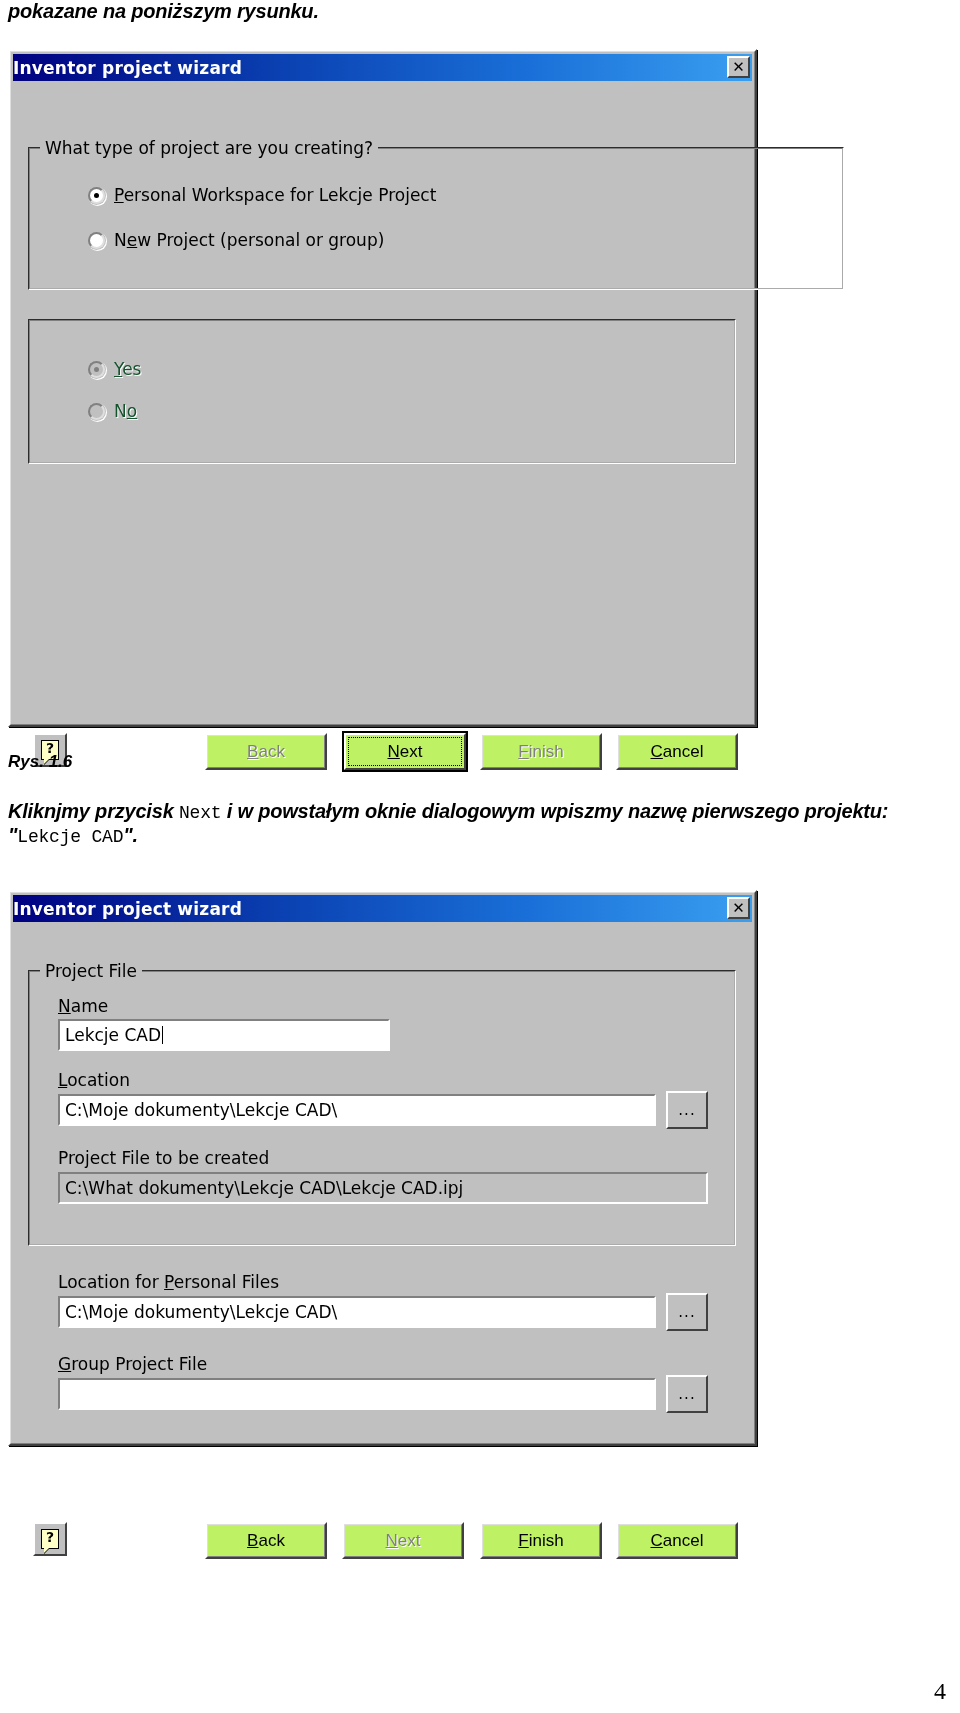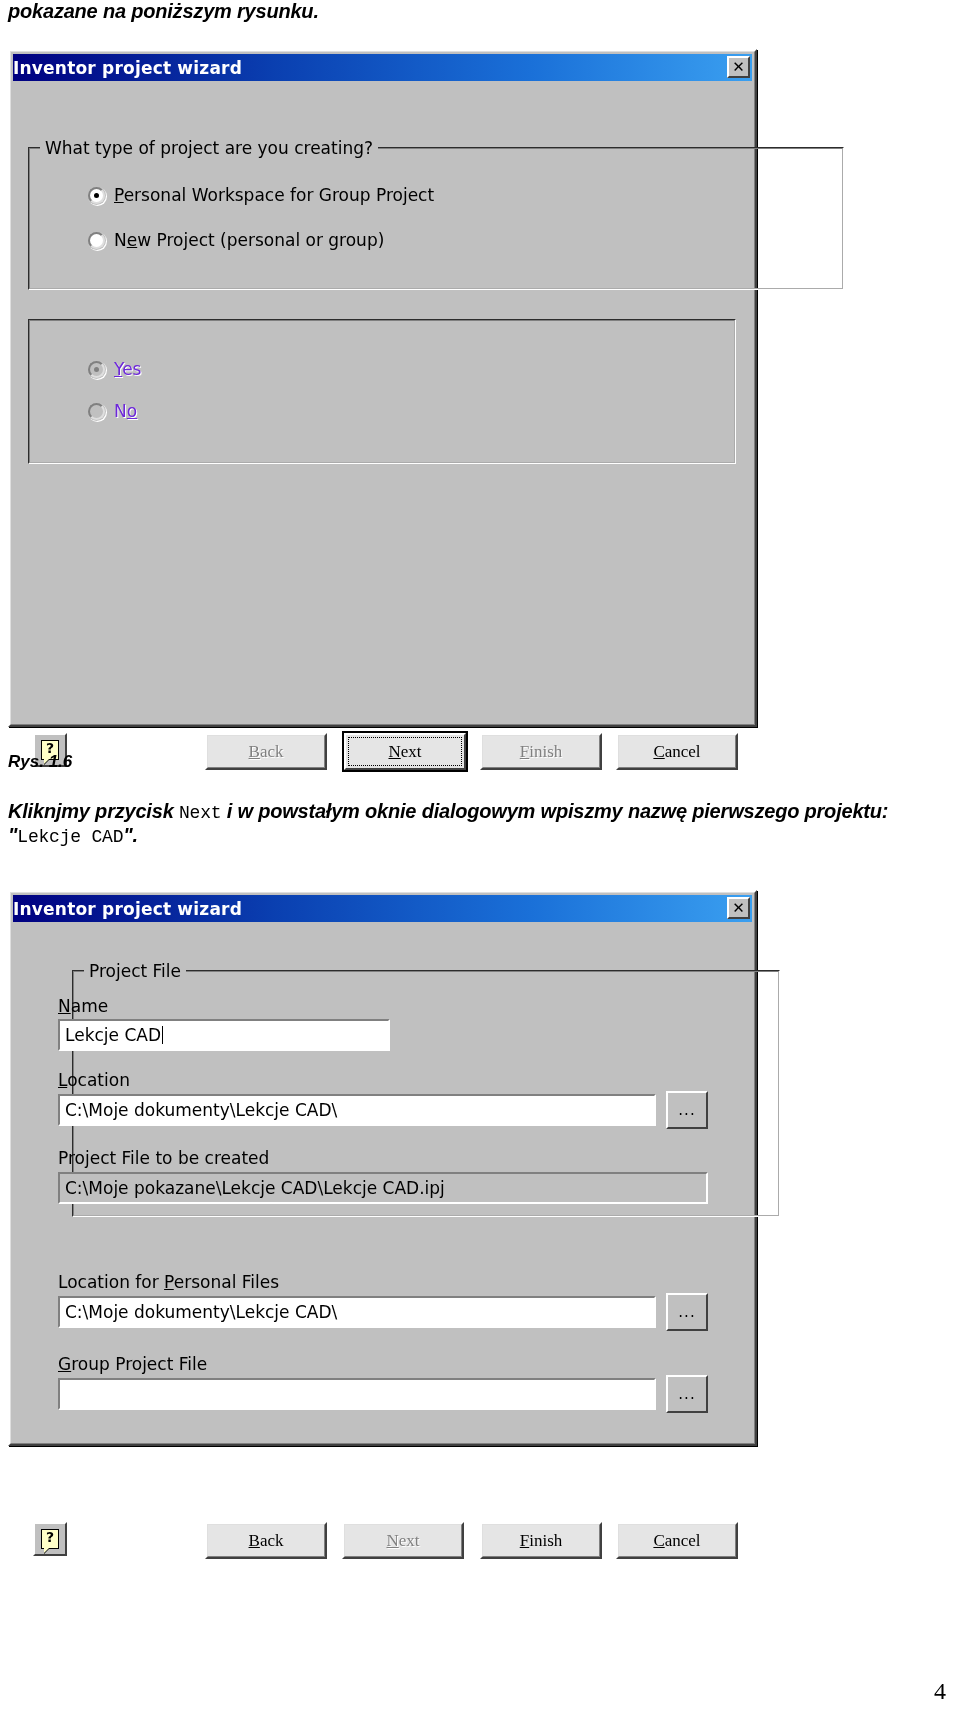--- a/index.html
+++ b/index.html
@@ -109,35 +109,35 @@
   .radio.checked::after{
     content:"";position:absolute;left:4px;top:4px;
     width:5px;height:5px;border-radius:50%;background:#000;
   }
   .radio.disabled{background:#c0c0c0;}
   .radio.disabled.checked::after{background:#808080;}
   .radio-label{
     font-size:17px;color:#000;white-space:nowrap;
     font-family:"DejaVu Sans", sans-serif;
   }
-  .radio-label.disabled{color:#6d28d9;text-shadow:1px 1px 0 #ffffff;}
+  .radio-label.disabled{color:#14532d;text-shadow:1px 1px 0 #ffffff;}
   .radio-label u{text-decoration:underline;}
 
   
   .btn{
     position:absolute;
-    background:#e5e5e5;
+    background:#bef264;
     border-top:2px solid #ffffff;
     border-left:2px solid #ffffff;
     border-right:2px solid #404040;
     border-bottom:2px solid #404040;
     display:flex;align-items:center;justify-content:center;
     box-sizing:border-box;
     font-size:17px;color:#000;
-    font-family:Liberation Serif, serif;
+    font-family:Liberation Sans, sans-serif;
   }
   .btn .inner{
     position:absolute;inset:0;
     border:1px solid transparent;
     border-top-color:#dfdfdf;border-left-color:#dfdfdf;
     border-right-color:#808080;border-bottom-color:#808080;
     box-sizing:border-box;
     display:flex;align-items:center;justify-content:center;
   }
   .btn.default{
@@ -238,21 +238,21 @@
     <div class="close-btn">
       <span class="close-glyph">✕</span>
     </div>
   </div>
 
   <div class="group" style="left:18px;top:96px;width:816px;height:143px;">
     <div class="group-label">What type of project are you creating?</div>
 
     <div class="radio-row" style="left:58px;top:36px;">
       <span class="radio checked"></span>
-      <span class="radio-label"><u>P</u><span>ersonal Workspace for Group Project</span></span>
+      <span class="radio-label"><u>P</u><span>ersonal Workspace for Lekcje Project</span></span>
     </div>
 
     <div class="radio-row" style="left:58px;top:81px;">
       <span class="radio"></span>
       <span class="radio-label"><span>N</span><u>e</u><span>w Project (personal or group)</span></span>
     </div>
   </div>
 
   <div class="group" style="left:18px;top:268px;width:708px;height:145px;">
 
@@ -307,41 +307,41 @@
 <div class="dlg" id="dialog2" style="left:8px;top:890px;width:749px;height:556px;">
   <div class="dlg-inner"></div>
 
   <div class="titlebar">
     <div class="title-text">Inventor project wizard</div>
     <div class="close-btn">
       <span class="close-glyph">✕</span>
     </div>
   </div>
 
-  <div class="group" style="left:18px;top:78px;width:708px;height:247px;margin-left:44px;">
+  <div class="group" style="left:18px;top:78px;width:708px;height:276px;">
     <div class="group-label">Project File</div>
   </div>
 
   <div class="fld-label" style="left:48px;top:104px;"><u>N</u><span>ame</span></div>
   <div class="textbox" style="left:48px;top:127px;width:332px;height:32px;">
     <span class="tv">Lekcje CAD</span>
       <span class="caret"></span>
   </div>
 
   <div class="fld-label" style="left:48px;top:178px;"><u>L</u><span>ocation</span></div>
   <div class="textbox" style="left:48px;top:202px;width:598px;height:32px;">
     <span class="tv">C:\Moje dokumenty\Lekcje CAD\</span>
   </div>
   <div class="browse-btn" style="left:656px;top:199px;width:42px;height:38px;">
     <span>...</span>
   </div>
 
   <div class="fld-label" style="left:48px;top:256px;">Project File to be created</div>
   <div class="textbox readonly" style="left:48px;top:280px;width:650px;height:32px;">
-    <span class="tv">C:\Moje pokazane\Lekcje CAD\Lekcje CAD.ipj</span>
+    <span class="tv">C:\What dokumenty\Lekcje CAD\Lekcje CAD.ipj</span>
   </div>
 
   <div class="fld-label" style="left:48px;top:380px;"><span>Location for </span><u>P</u><span>ersonal Files</span></div>
   <div class="textbox" style="left:48px;top:404px;width:598px;height:32px;">
     <span class="tv">C:\Moje dokumenty\Lekcje CAD\</span>
   </div>
   <div class="browse-btn" style="left:656px;top:401px;width:42px;height:38px;">
     <span>...</span>
   </div>
 

